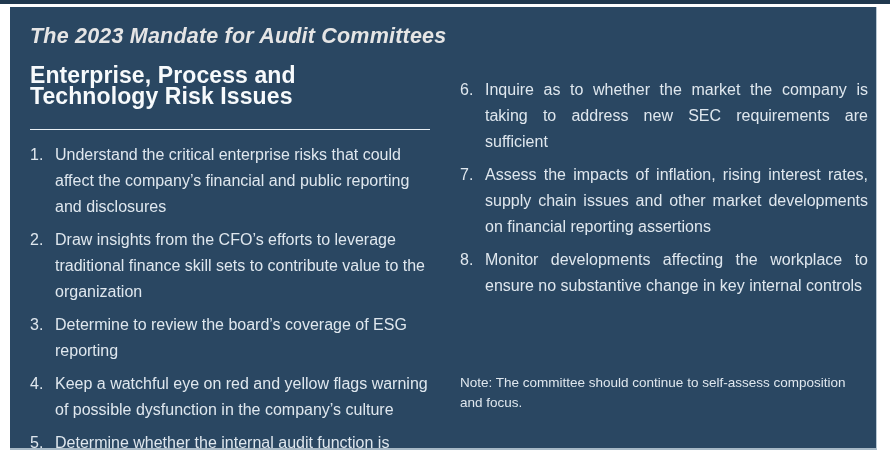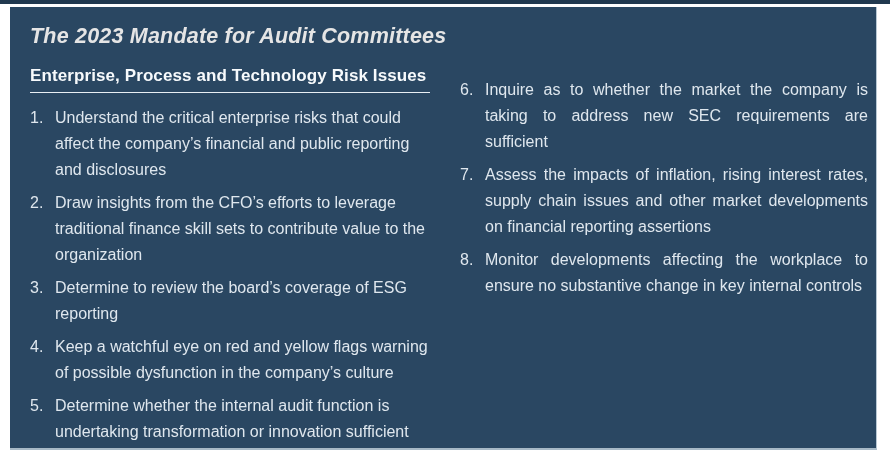--- a/index.html
+++ b/index.html
@@ -35,25 +35,25 @@
     margin: 0 0 14px 0;
     letter-spacing: 0.2px;
   }
   .columns {
     display: flex;
     gap: 30px;
   }
   .col-left  { width: 400px; flex: 0 0 400px; }
   .col-right { flex: 1 1 auto; }
   .col-header {
-    font-size: 17px;
+    font-size: 23px;
     line-height: 21px;
     font-weight: bold;
     color: #f7fafc;
-    padding-bottom: 6px;
+    padding-bottom: 22px;
     border-bottom: 1px solid #e9eff4;
     letter-spacing: 0.1px;
   }
   .item-list { margin-top: 12px; }
   .item {
     display: flex;
     margin-bottom: 7px;
     color: #dfe7ee;
     font-size: 16px;
     line-height: 26px;
@@ -119,16 +119,17 @@
         </div>
         <div class="item">
           <span class="num">7.</span>
           <span class="txt">Assess the impacts of inflation, rising interest rates, supply chain issues and other market developments on financial reporting assertions</span>
         </div>
         <div class="item">
           <span class="num">8.</span>
           <span class="txt">Monitor developments affecting the workplace to ensure no substantive change in key internal controls</span>
         </div>
       </div>
+      <div class="note">Note: The committee should continue to self-assess composition and focus.</div>
     </div>
 
   </div>
 </div>
 
 </body></html>

